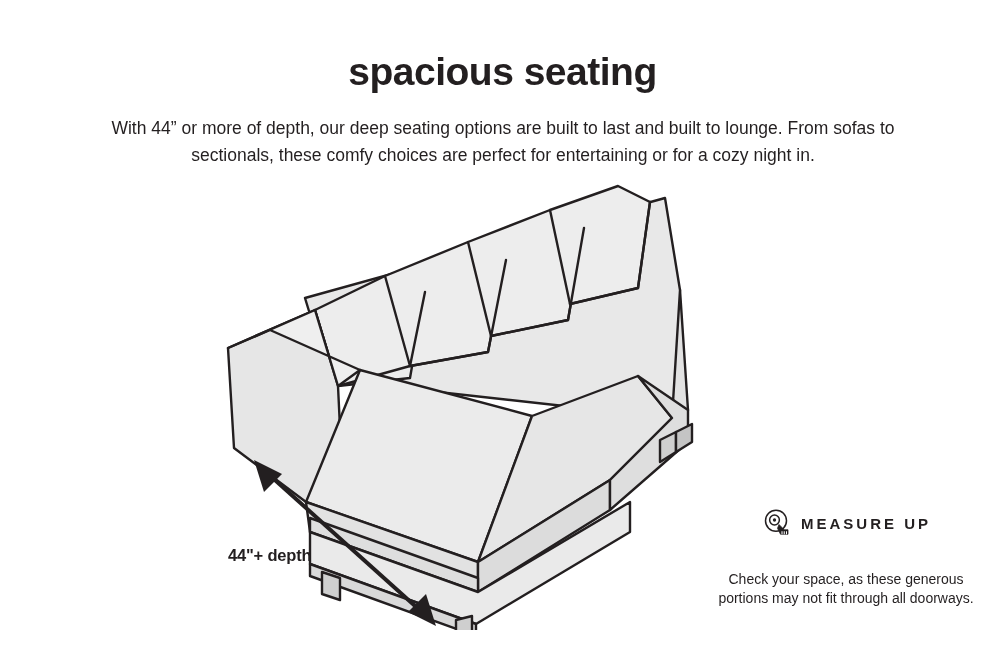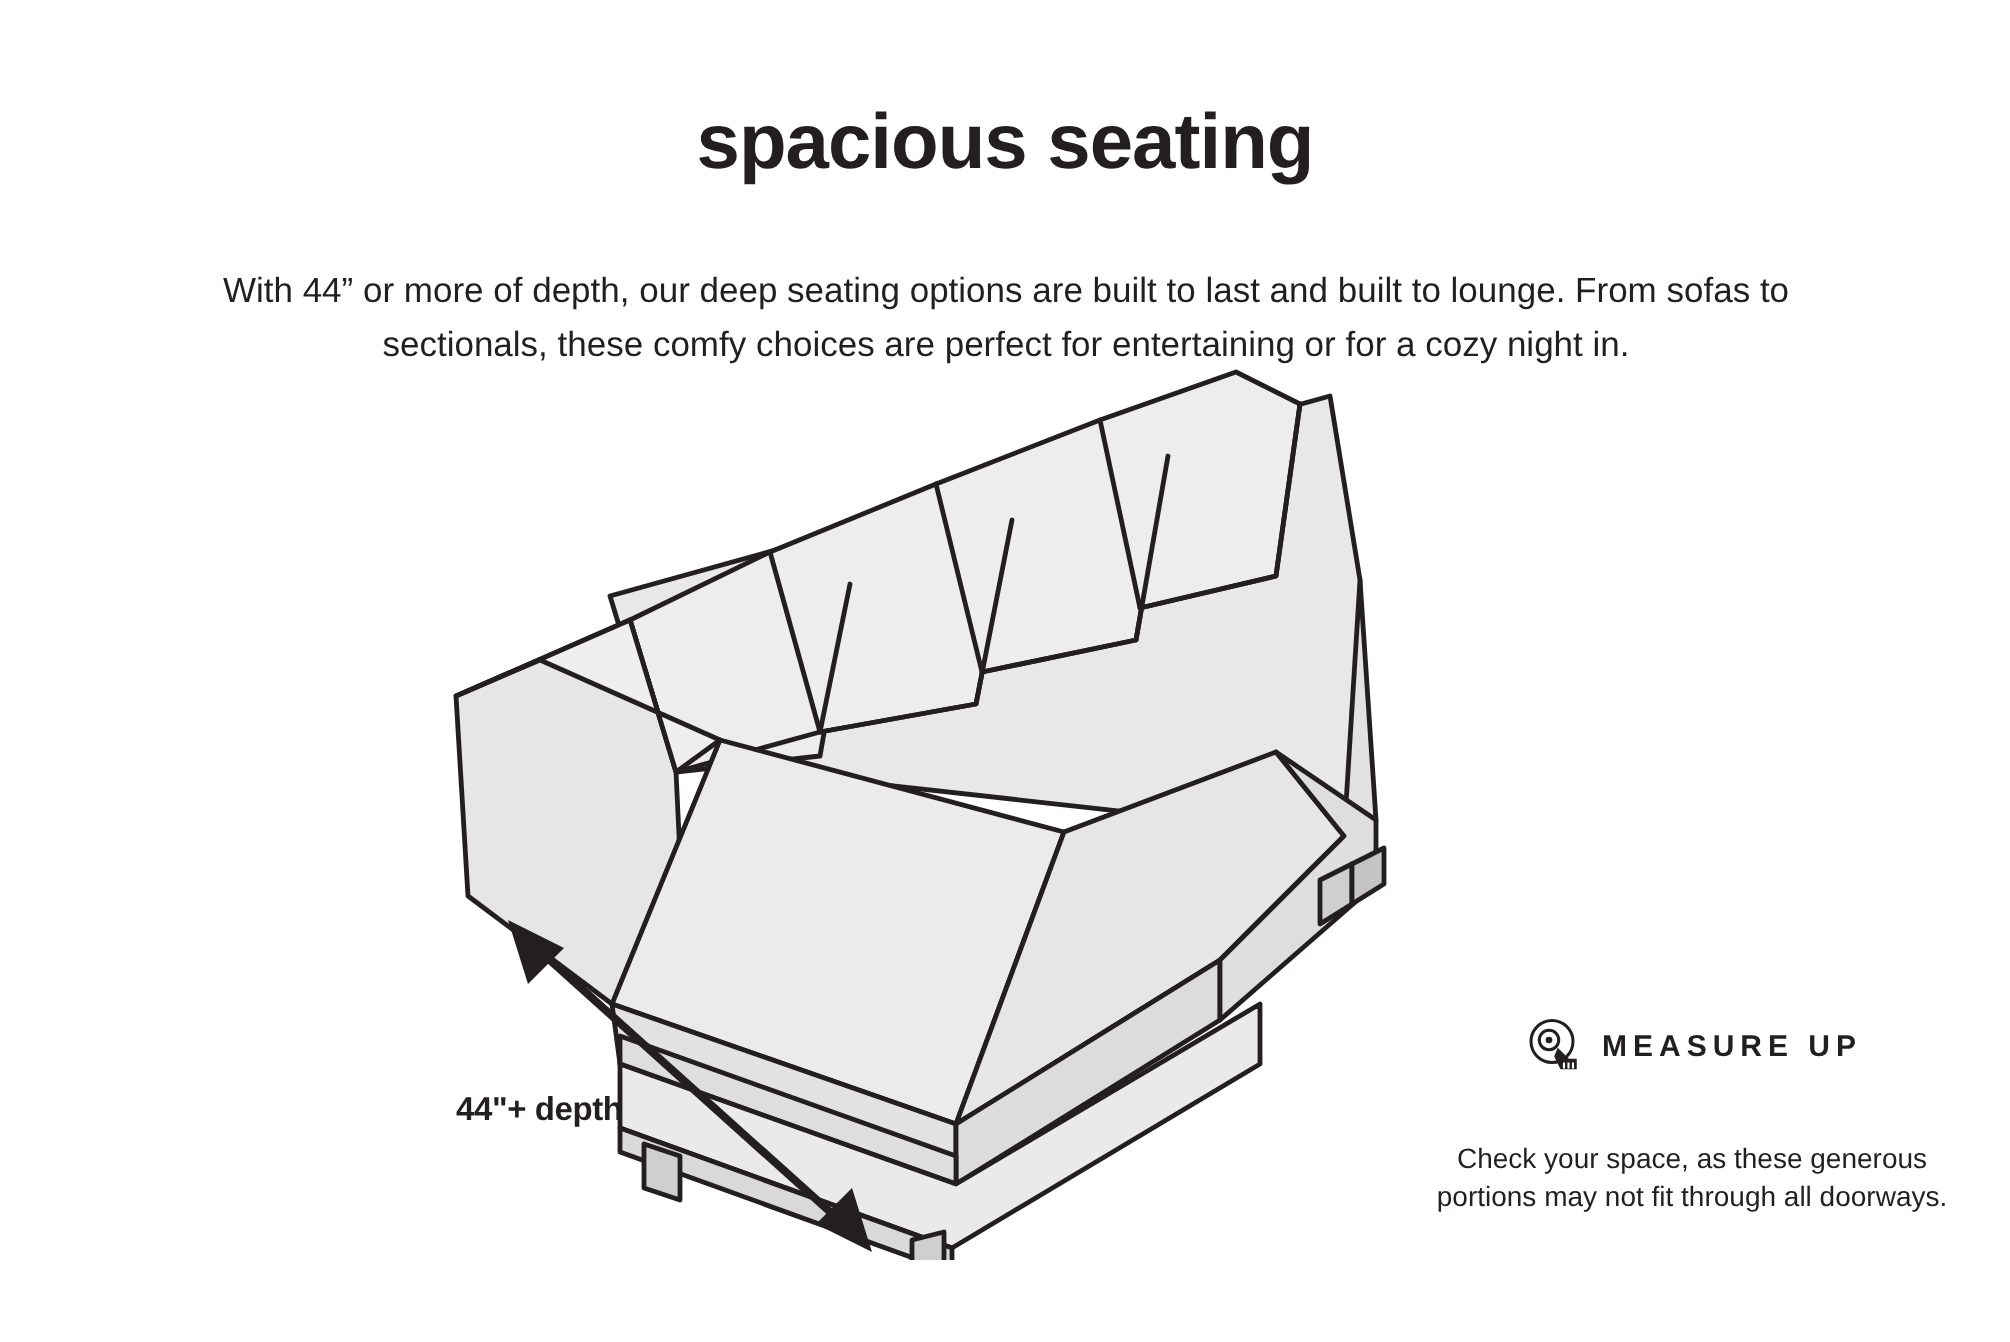--- a/index.html
+++ b/index.html
@@ -26,21 +26,21 @@
     left: 0;
     width: 1005px;
     text-align: center;
     font-size: 39px;
     font-weight: bold;
     letter-spacing: -0.5px;
     color: #231f20;
   }
   .subcopy {
     position: absolute;
-    top: 132px;
+    top: 115px;
     left: 88px;
     width: 830px;
     text-align: center;
     font-size: 17.5px;
     line-height: 27px;
     color: #231f20;
   }
   .illustration {
     position: absolute;
     top: 180px;

